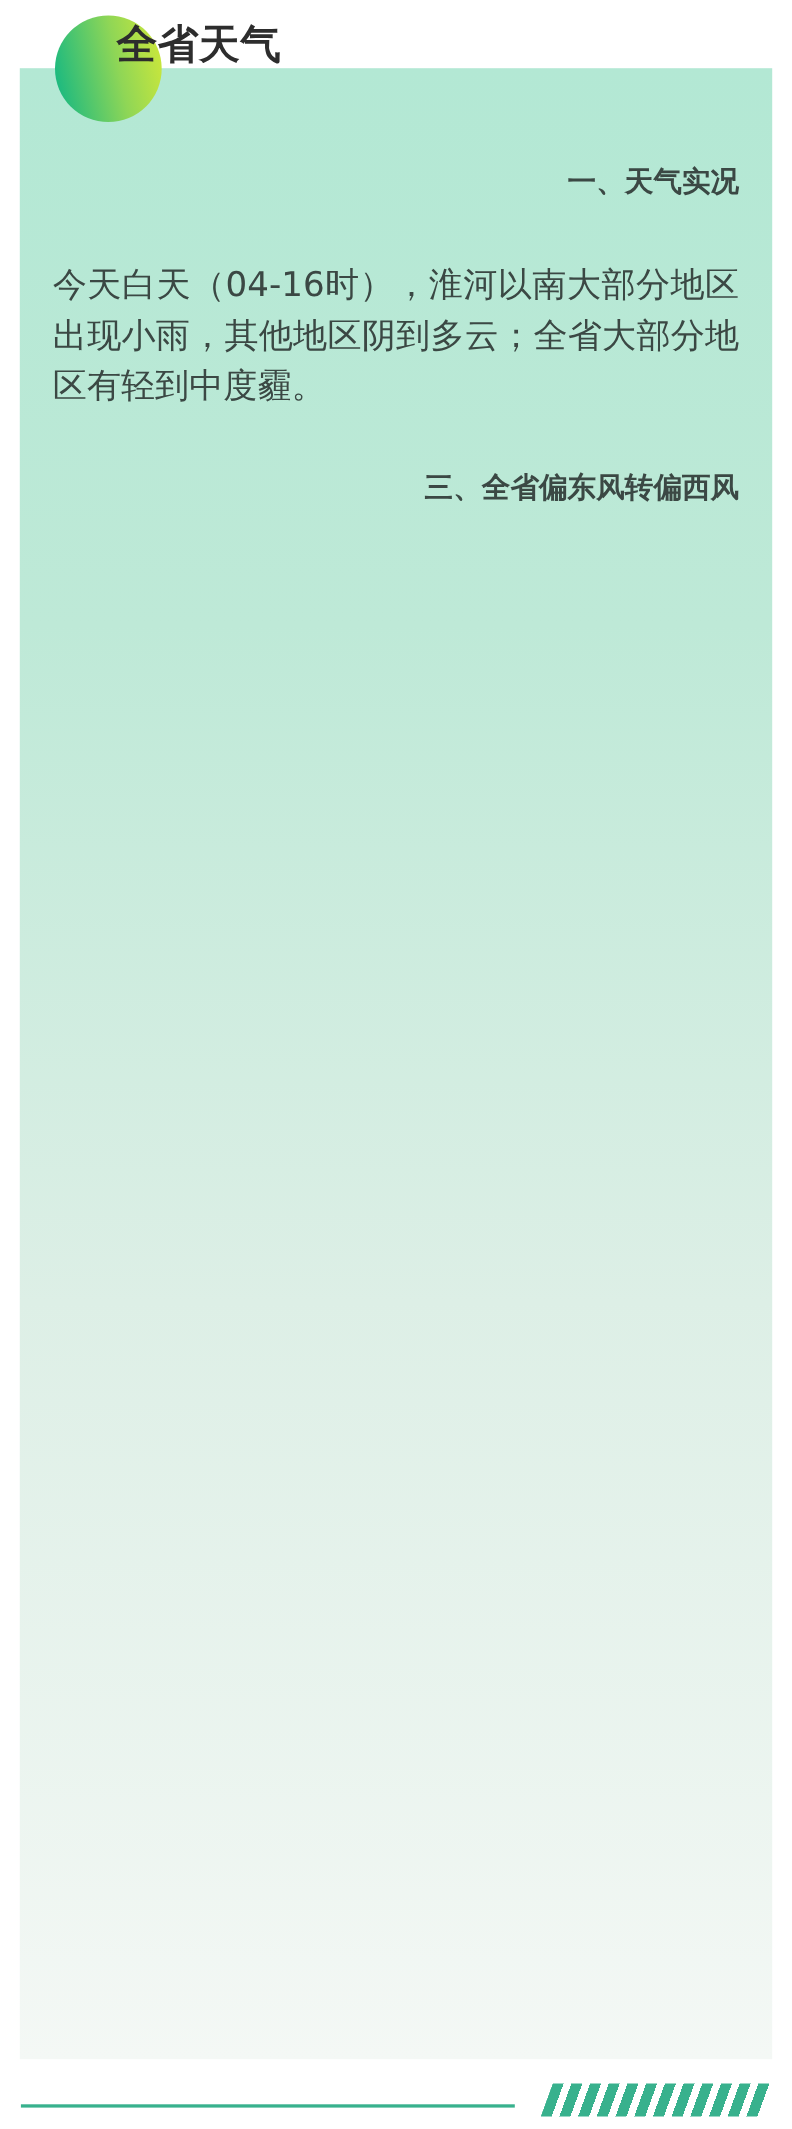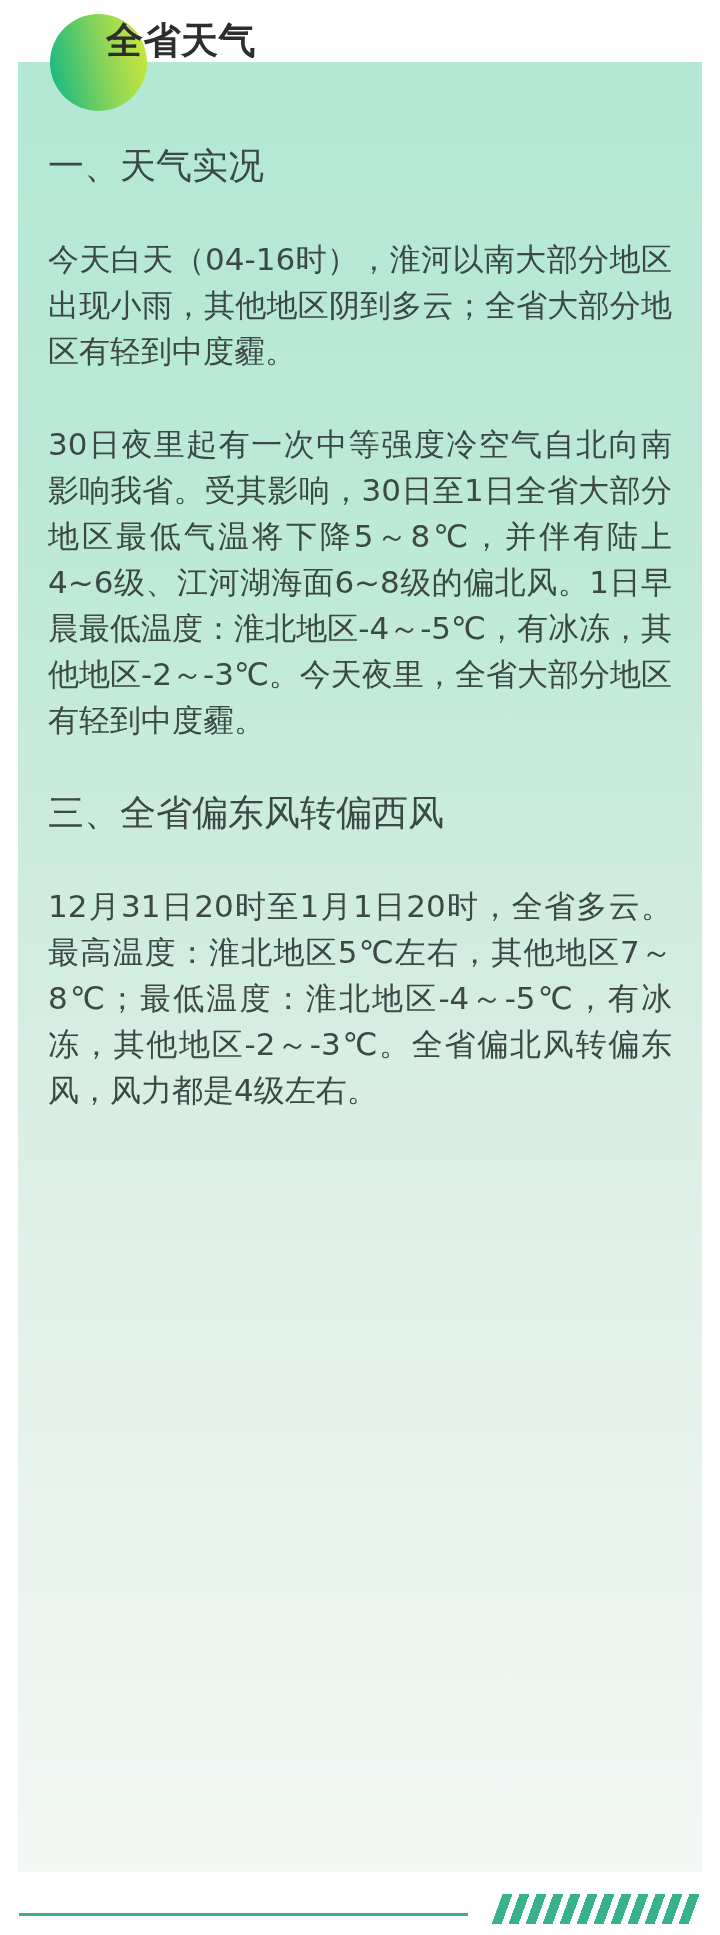--- a/index.html
+++ b/index.html
@@ -52,24 +52,25 @@
     margin: 0;
     font-size: 37px;
     line-height: 40px;
     font-weight: 700;
     letter-spacing: 0.5px;
     color: var(--title-color);
     z-index: 3;
   }
   .section-heading {
     margin: 0 0 47px 0;
-    font-size: 36px;
+    font-size: 26px;
     line-height: 46px;
-    font-weight: 400;
+    font-weight: 700;
     color: var(--text-color);
+    text-align: right;
   }
   .body-paragraph {
     margin: 0 0 47px 0;
     font-size: 31px;
     line-height: 46px;
     color: var(--text-color);
     text-align: justify;
     text-justify: inter-character;
     overflow-wrap: break-word;
   }
@@ -97,24 +98,22 @@
   <header>
     <span class="accent-circle"></span>
     <h1 class="page-title">全省天气</h1>
   </header>
 
   <main class="card">
 
     <h2 class="section-heading">一、天气实况</h2>
     <p class="body-paragraph">今天白天（04-16时），淮河以南大部分地区出现小雨，其他地区阴到多云；全省大部分地区有轻到中度霾。</p>
 
-    <p class="body-paragraph">30日夜里起有一次中等强度冷空气自北向南影响我省。受其影响，30日至1日全省大部分地区最低气温将下降5～8℃，并伴有陆上4~6级、江河湖海面6~8级的偏北风。1日早晨最低温度：淮北地区-4～-5℃，有冰冻，其他地区-2～-3℃。今天夜里，全省大部分地区有轻到中度霾。</p>
 
     <h2 class="section-heading">三、全省偏东风转偏西风</h2>
-    <p class="body-paragraph">12月31日20时至1月1日20时，全省多云。最高温度：淮北地区5℃左右，其他地区7～8℃；最低温度：淮北地区-4～-5℃，有冰冻，其他地区-2～-3℃。全省偏北风转偏东风，风力都是4级左右。</p>
 
   </main>
 
   <footer>
     <span class="footer-rule"></span>
     <span class="footer-stripes"></span>
   </footer>
 
 </div>
 

